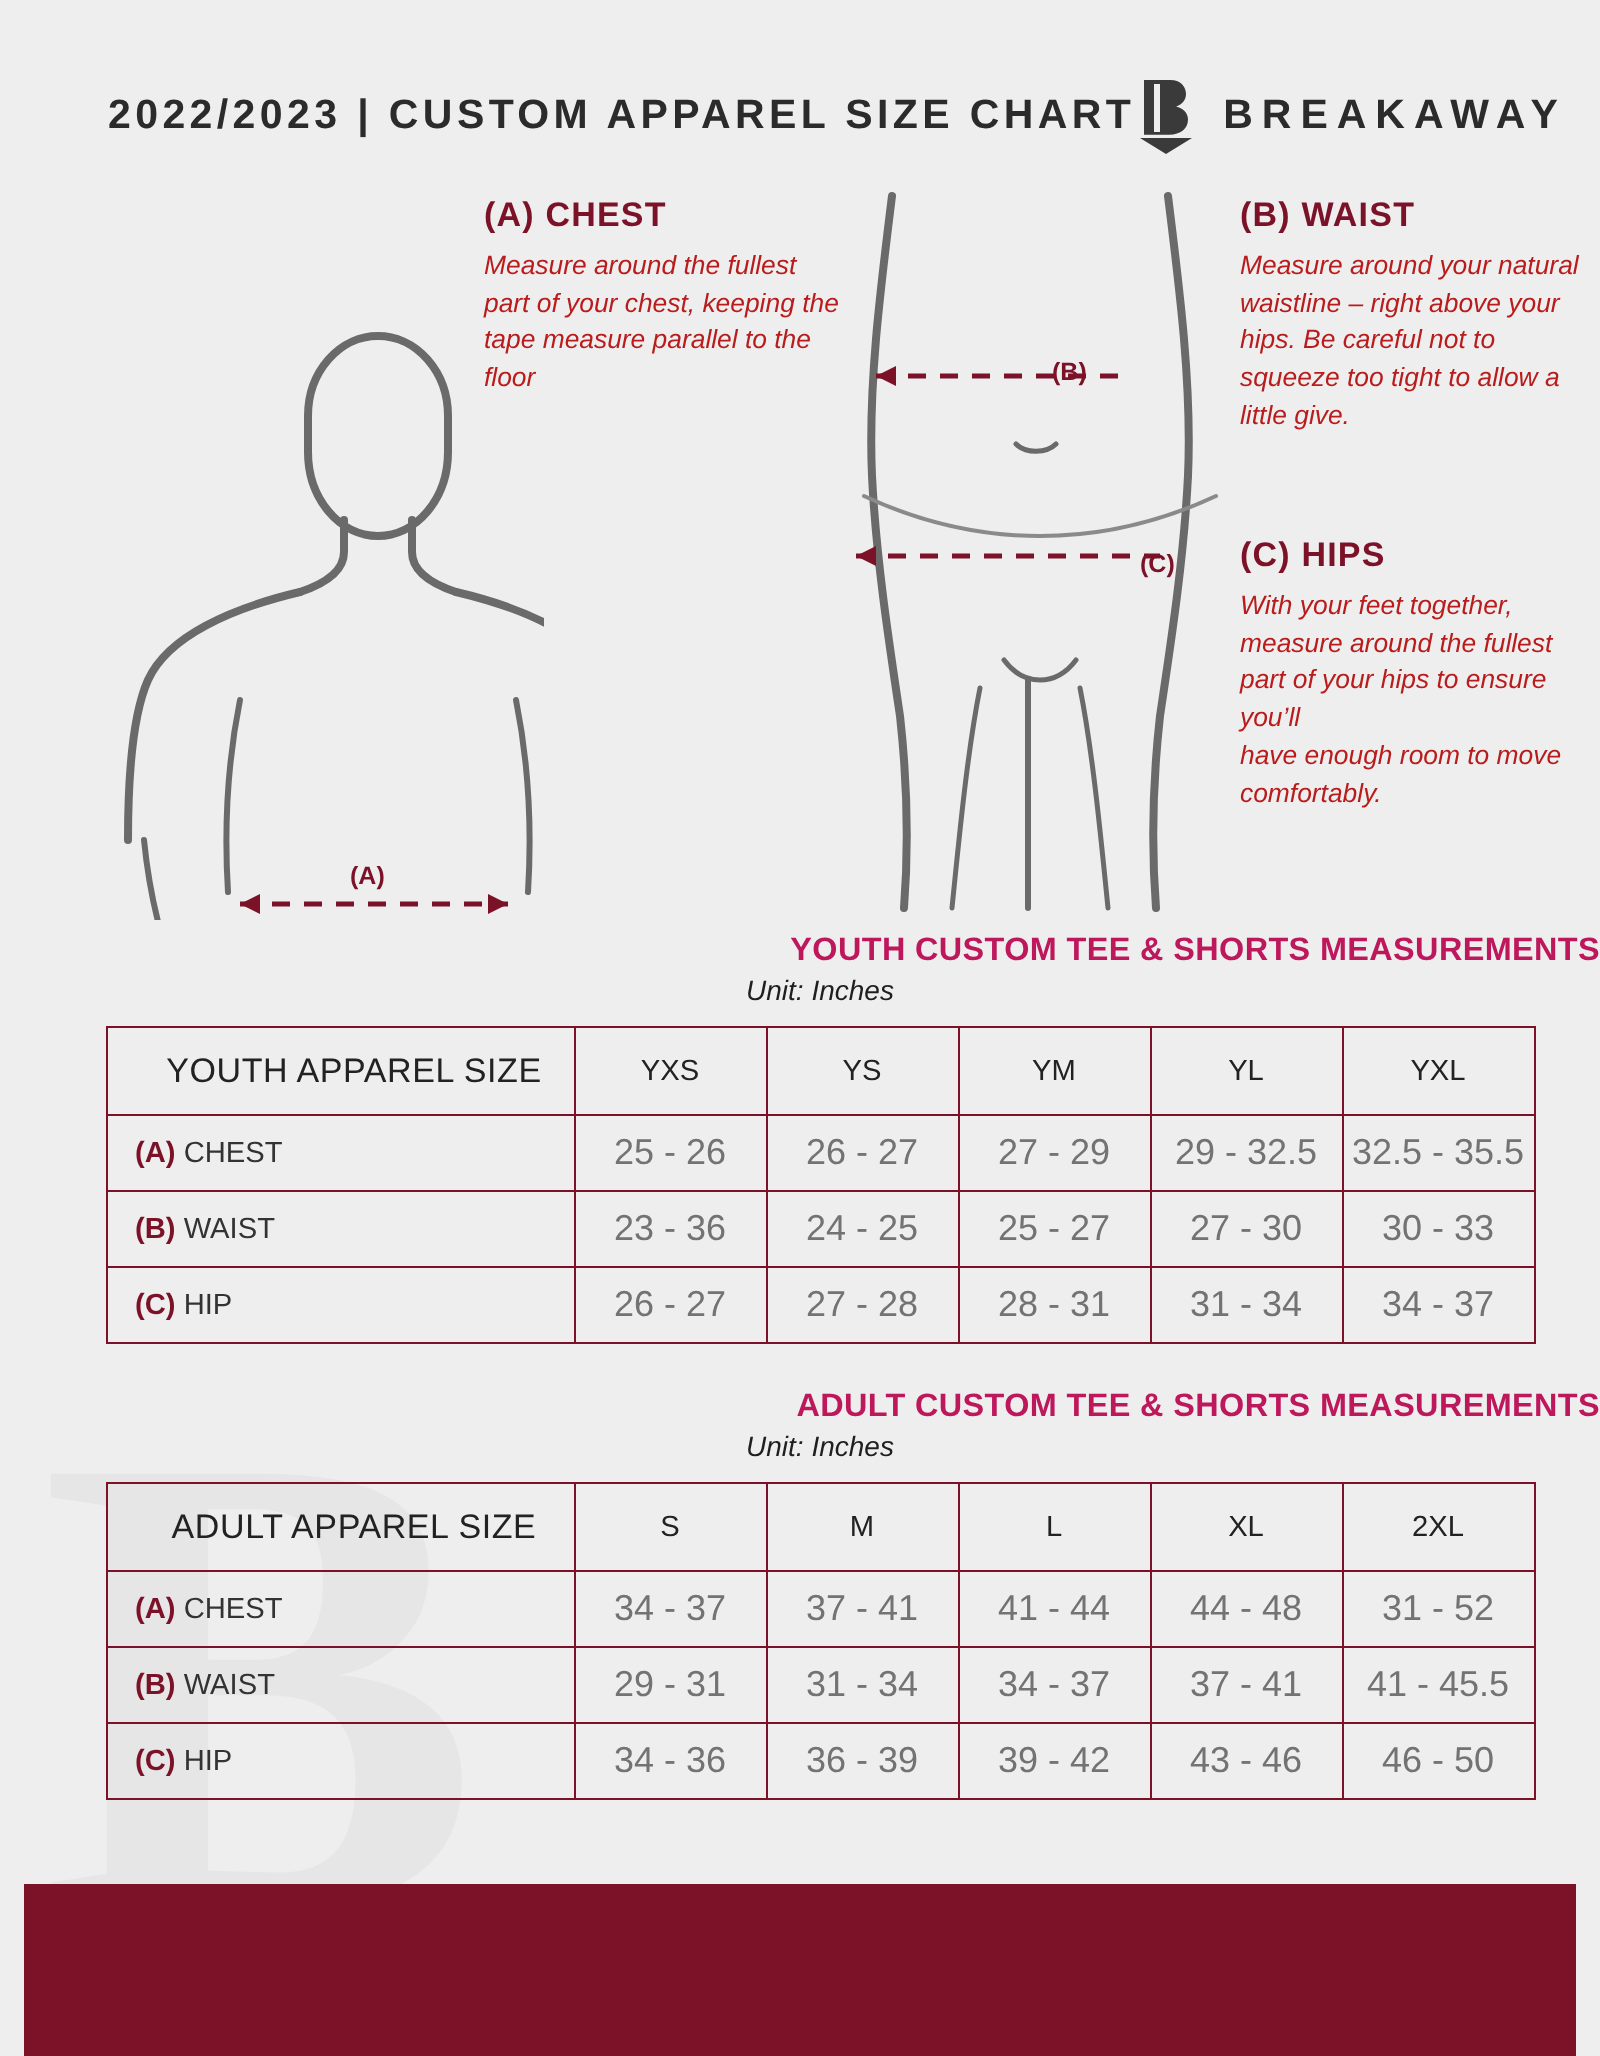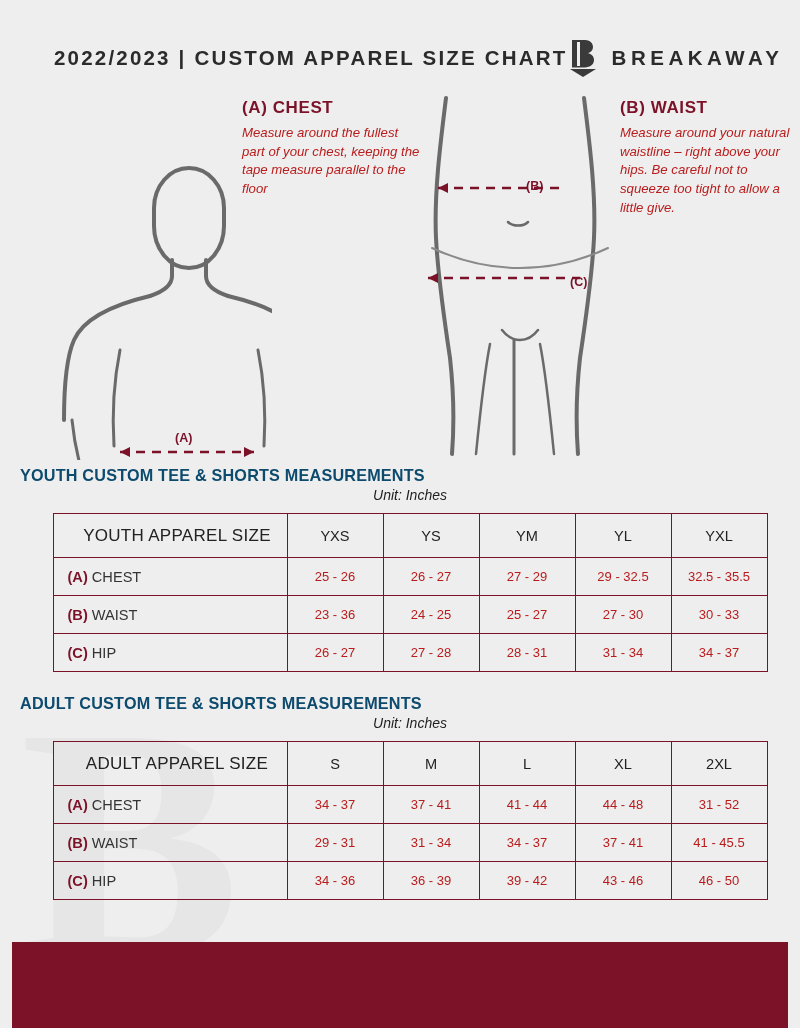--- a/index.html
+++ b/index.html
@@ -84,45 +84,45 @@
     line-height: 1.42;
     margin-top: 6px;
   }
   .cA { position: absolute; left: 222px; top: 8px; width: 180px; }
   .cB { position: absolute; left: 600px; top: 8px; width: 172px; }
   .cC { position: absolute; left: 600px; top: 178px; width: 178px; }
 
   
   .table-section { margin-top: 6px; }
   .tbl-title {
-    text-align: left;
+    text-align: right;
     font-size: 16.2px;
     font-weight: bold;
-    color: #0c4a6e;
+    color: #be185d;
     letter-spacing: 0.2px;
   }
   .tbl-unit {
     text-align: center;
     font-size: 14px;
     font-style: italic;
     color: #1f1f1f;
     margin-top: 2px;
     margin-bottom: 10px;
   }
   table {
     border-collapse: collapse;
     width: 714px;
     margin: 0 auto;
     table-layout: fixed;
   }
   table td, table th {
     border: 1px solid #7b1228;
     height: 38px;
-    font-size: 13px;
-    color: #b91c1c;
+    font-size: 18px;
+    color: #737373;
     text-align: center;
     font-weight: normal;
   }
   thead th {
     font-weight: normal;
     font-size: 14.6px;
     color: #222;
     height: 44px;
   }
   thead th.rowlabel {
@@ -230,20 +230,25 @@
       <div class="cA">
         <div class="callout-title">(A) CHEST</div>
         <div class="callout-body">Measure around the fullest part of your chest, keeping the tape measure parallel to the floor</div>
       </div>
 
       <div class="cB">
         <div class="callout-title">(B) WAIST</div>
         <div class="callout-body">Measure around your natural waistline – right above your hips. Be careful not to squeeze too tight to allow a little give.</div>
       </div>
 
+      <div class="cC">
+        <div class="callout-title">(C) HIPS</div>
+        <div class="callout-body" style="white-space:pre-line;">With your feet together, measure around the fullest part of your hips to ensure you’ll
+have enough room to move comfortably.</div>
+      </div>
     </div>
 
     <div class="table-section">
       <div class="tbl-title">YOUTH CUSTOM TEE &amp; SHORTS MEASUREMENTS</div>
       <div class="tbl-unit">Unit: Inches</div>
       <table>
         <colgroup>
             <col class="c0">
             <col class="cx">
             <col class="cx">

